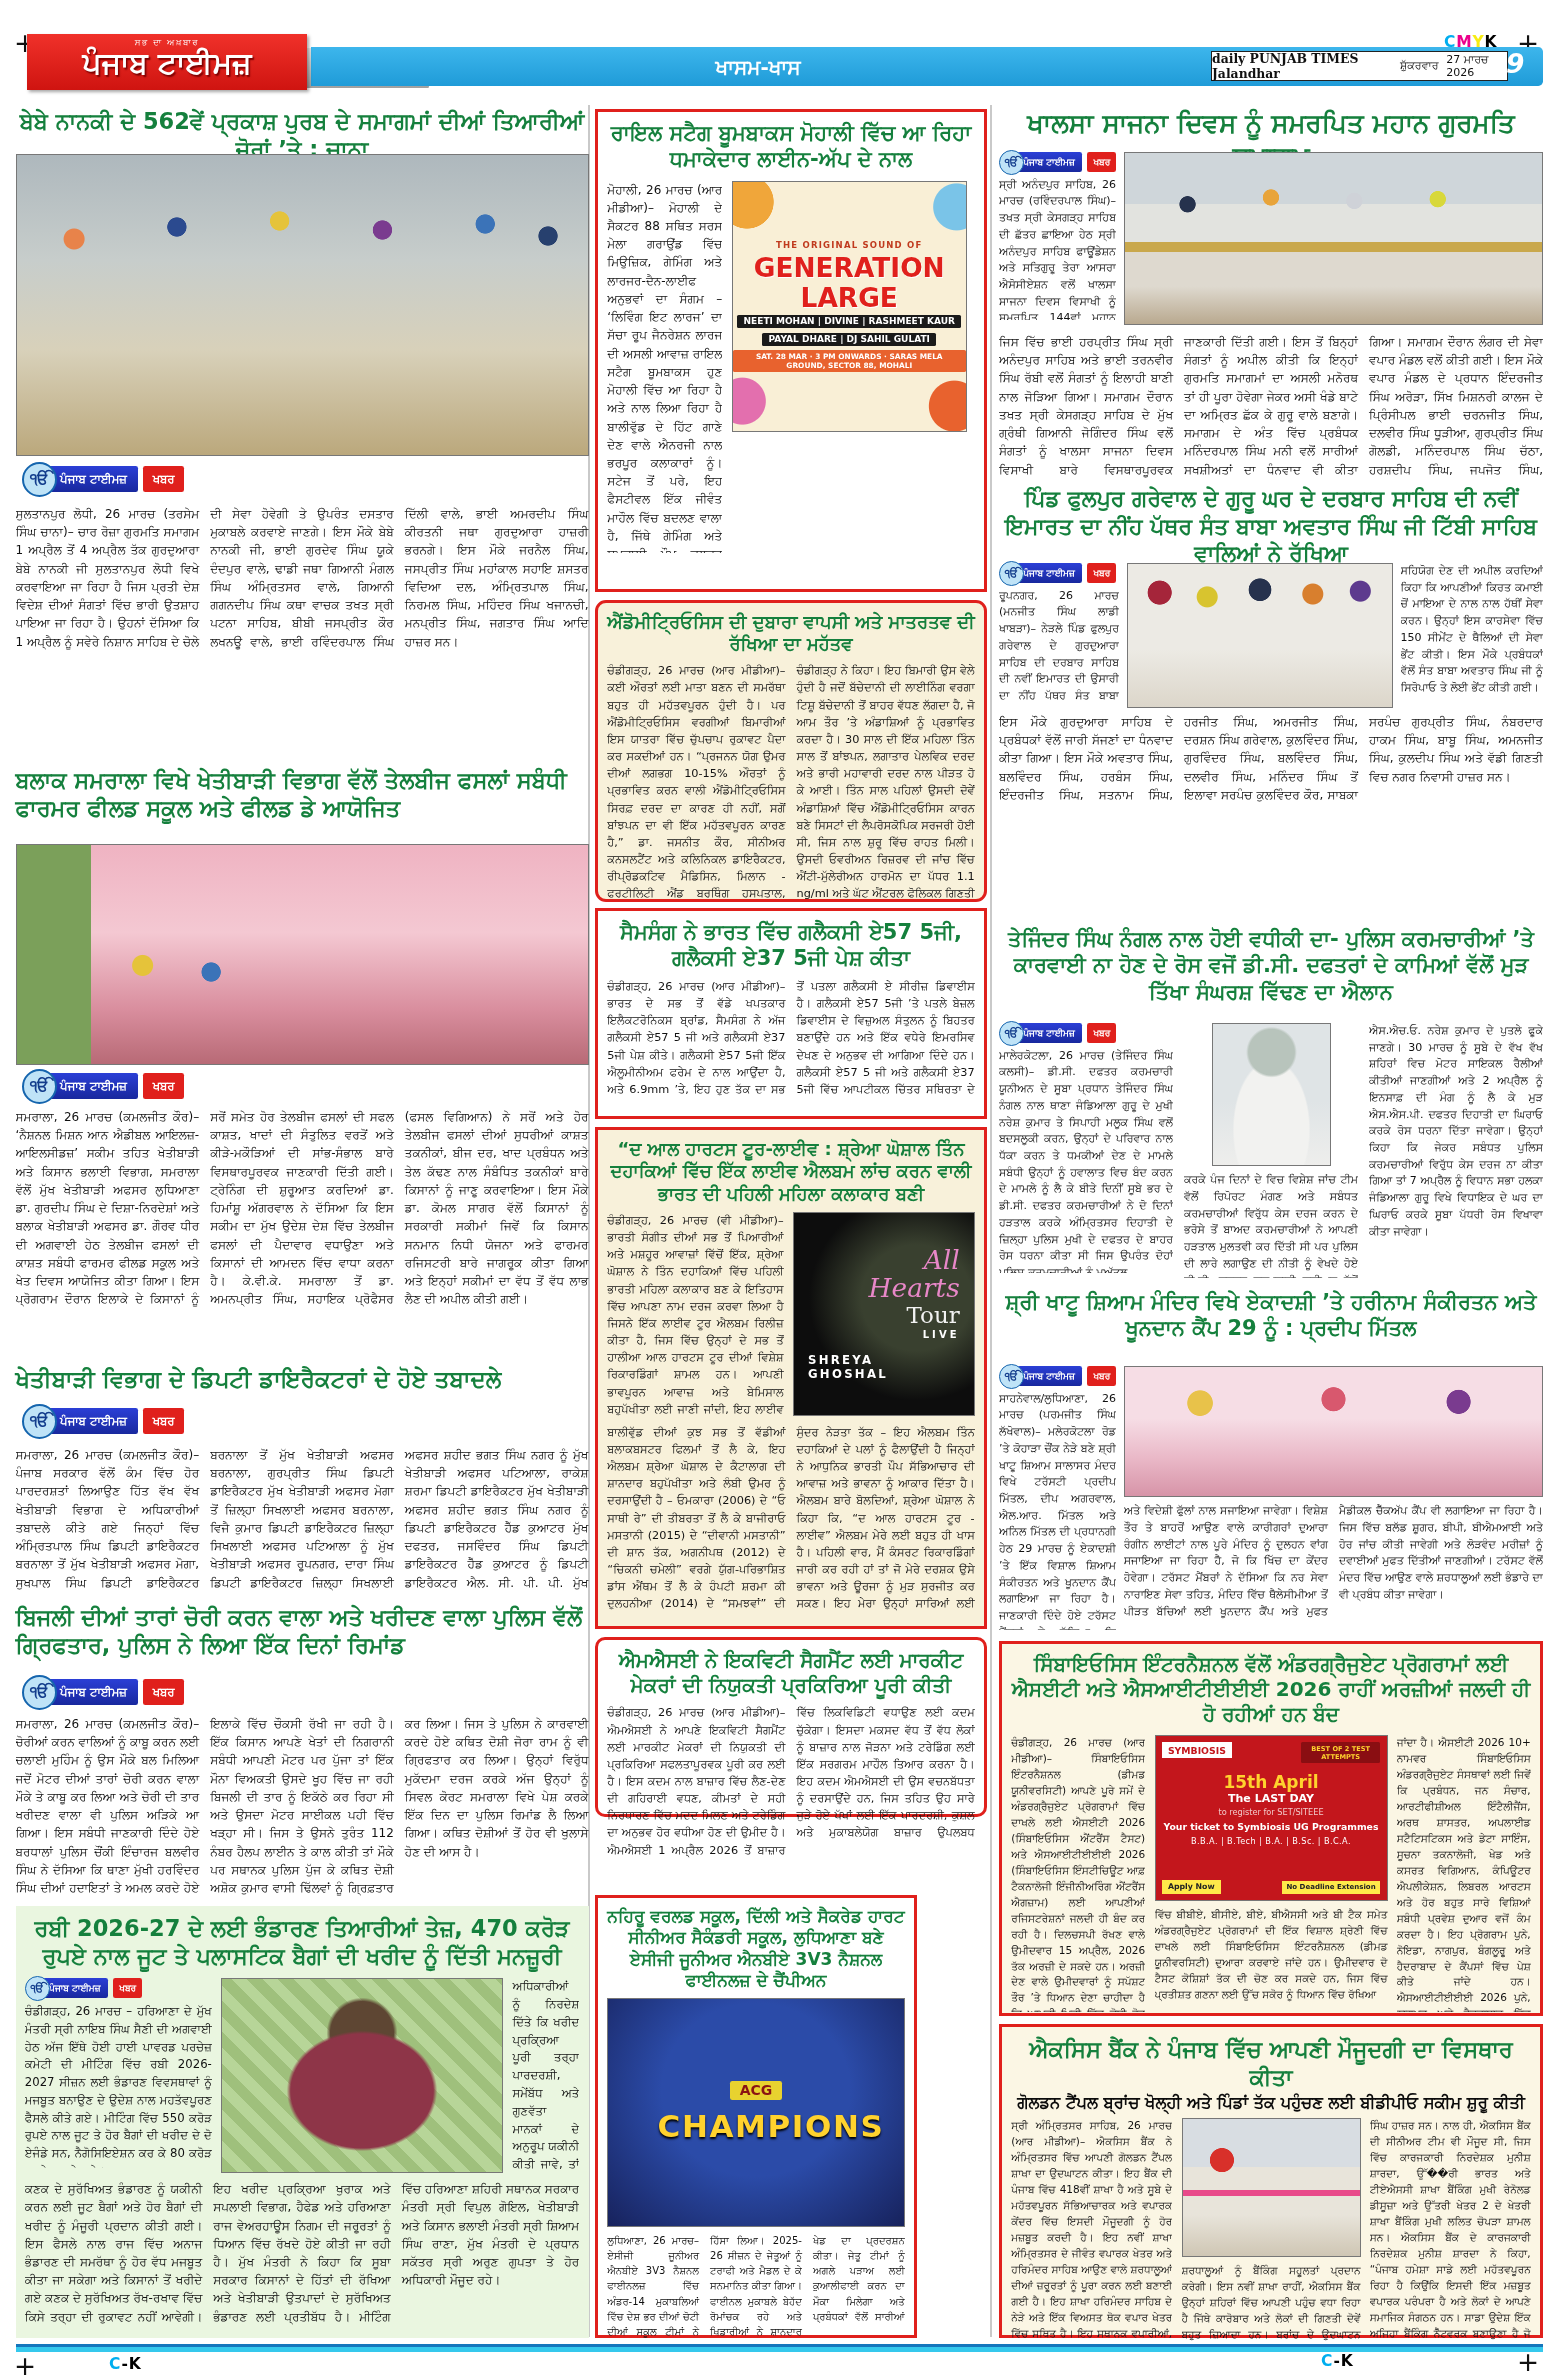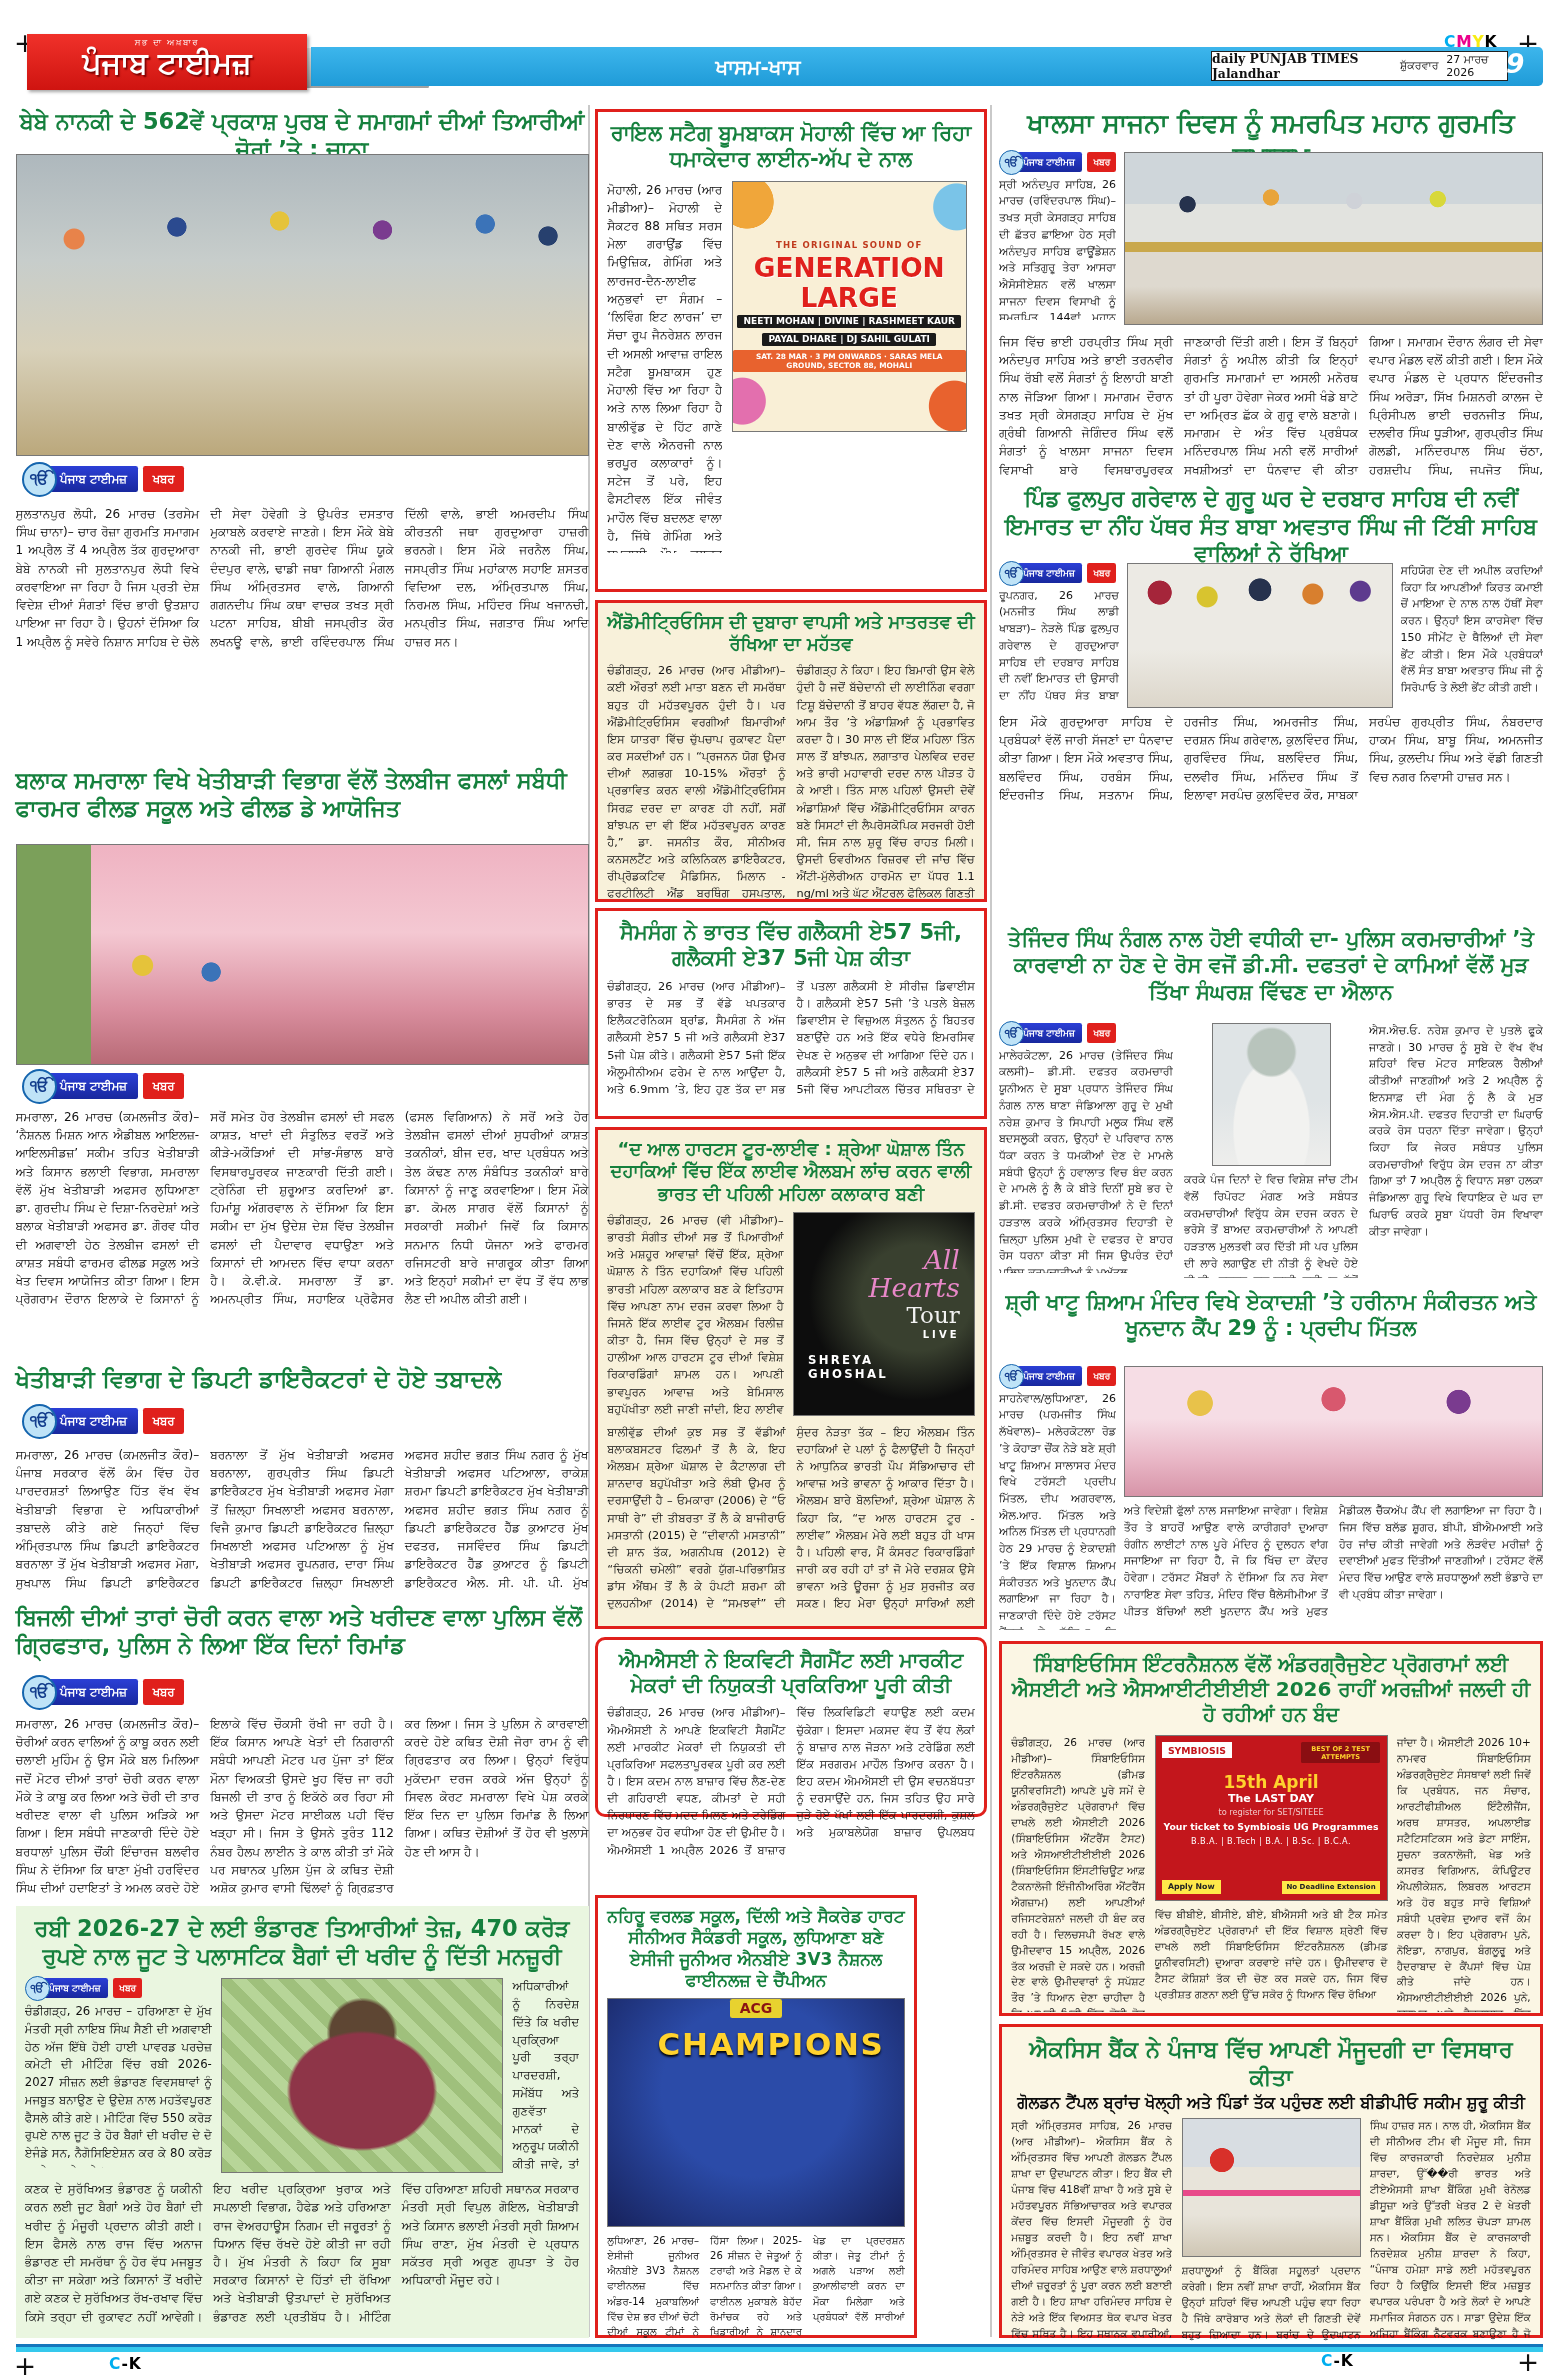--- a/index.html
+++ b/index.html
@@ -73,21 +73,21 @@
   .ph-r4{background:
     radial-gradient(circle at 18% 28%,#e8c24a 0 12.4px,transparent 13.2px),
     radial-gradient(circle at 50% 25%,#d8586e 0 11.7px,transparent 12.4px),
     radial-gradient(circle at 80% 27%,#7a3b8f 0 11.7px,transparent 12.4px),
     linear-gradient(180deg,#f6dde5 0 40%,#eab9c8 70%,#d794a8 100%);}
   .ph-r6{background:
     radial-gradient(circle at 22% 30%,#d8302a 0 11.7px,transparent 12.4px),
     linear-gradient(180deg,rgba(0,0,0,0) 0 52%,#e84a8a 52% 56%,rgba(0,0,0,0) 56%),
     linear-gradient(180deg,#d8dde2 0 35%,#e8e4da 35% 70%,#cfc6b4 100%);}
   .ph-m6{background:radial-gradient(ellipse at 50% 40%,#2b4ba8 0 45%,#17225c 100%);
-         display:flex;flex-direction:column;align-items:center;gap:7.8px;}
+         display:flex;flex-direction:column;align-items:center;justify-content:center;gap:7.8px;}
   .m6-chip{background:#e8d22f;color:#8a1313;font-weight:800;padding:1.6px 9.3px;border-radius:2.3px;font-size:14px;}
   .m6-word{color:#ffd22e;font-weight:800;font-size:31px;letter-spacing:1.6px;text-shadow:0 1.6px 2.3px #000;margin-left:30px;}
   .ph-m1{background:
     radial-gradient(circle at 6% 8%,#f0a63a 0 26.4px,transparent 27px),
     radial-gradient(circle at 96% 10%,#7ac4e8 0 23px,transparent 24px),
     radial-gradient(circle at 4% 88%,#e36fae 0 23px,transparent 24px),
     radial-gradient(circle at 95% 90%,#e8622e 0 25px,transparent 26px),
     linear-gradient(180deg,#f9efd6 0 100%);
     display:flex;flex-direction:column;align-items:center;justify-content:center;text-align:center;gap:4.7px;}
   .m1-line{color:#c03a1e;font-weight:700;font-size:8.5px;letter-spacing:1.2px;}
@@ -218,21 +218,21 @@
           <span class="m1-big">LARGE</span>
           <span class="m1-art">NEETI MOHAN | DIVINE | RASHMEET KAUR</span>
           <span class="m1-art">PAYAL DHARE | DJ SAHIL GULATI</span>
           <span class="m1-info">SAT. 28 MAR · 3 PM ONWARDS · SARAS MELA GROUND, SECTOR 88, MOHALI</span>
         </div>
         <div class="bt clip" style="flex:1;">ਬੂਮਬਾਕਸ ਦੇ ਜਾਦੂ ਦੇ ਗਵਾਹ ਬਣੋ। ਮਿਤੀ - 28 ਮਾਰਚ 2026 ਸਥਾਨ - ਸਰਸ ਮੇਲਾ ਗਰਾਉਂਡ, ਸੈਕਟਰ 88, ਮੋਹਾਲੀ ਸਮਾਂ - ਦੁਪਹਿਰ 3 ਵਜੇ ਤੋਂ ਟਿਕਟਾਂ ਸਕਿੱਲ ਬਾਕਸ ’ਤੇ ਉਪਲਬਧ ਹਨ।</div>
       </div>
     </div>
   </div>
 
-  <div class="abs rb cream" style="left:595px;top:600px;width:392px;height:302px;">
+  <div class="abs rb cream" style="left:595px;top:600px;width:392px;height:302px;border-radius:11px;">
     <div class="hl" style="font-size:18px;">ਐਂਡੋਮੀਟ੍ਰਿਓਸਿਸ ਦੀ ਦੁਬਾਰਾ ਵਾਪਸੀ ਅਤੇ ਮਾਤਰਤਵ ਦੀ ਰੱਖਿਆ ਦਾ ਮਹੱਤਵ</div>
     <div class="bt cols2 clip" style="height:242px;margin-top:6.2px;font-size:11.3px;">ਚੰਡੀਗੜ੍ਹ, 26 ਮਾਰਚ (ਆਰ ਮੀਡੀਆ)– ਕਈ ਔਰਤਾਂ ਲਈ ਮਾਤਾ ਬਣਨ ਦੀ ਸਮਰੱਥਾ ਬਹੁਤ ਹੀ ਮਹੱਤਵਪੂਰਨ ਹੁੰਦੀ ਹੈ। ਪਰ ਐਂਡੋਮੀਟ੍ਰਿਓਸਿਸ ਵਰਗੀਆਂ ਬਿਮਾਰੀਆਂ ਇਸ ਯਾਤਰਾ ਵਿੱਚ ਚੁੱਪਚਾਪ ਰੁਕਾਵਟ ਪੈਦਾ ਕਰ ਸਕਦੀਆਂ ਹਨ। “ਪ੍ਰਜਨਨ ਯੋਗ ਉਮਰ ਦੀਆਂ ਲਗਭਗ 10-15% ਔਰਤਾਂ ਨੂੰ ਪ੍ਰਭਾਵਿਤ ਕਰਨ ਵਾਲੀ ਐਂਡੋਮੀਟ੍ਰਿਓਸਿਸ ਸਿਰਫ਼ ਦਰਦ ਦਾ ਕਾਰਣ ਹੀ ਨਹੀਂ, ਸਗੋਂ ਬਾਂਝਪਨ ਦਾ ਵੀ ਇੱਕ ਮਹੱਤਵਪੂਰਨ ਕਾਰਣ ਹੈ,” ਡਾ. ਜਸਨੀਤ ਕੌਰ, ਸੀਨੀਅਰ ਕਨਸਲਟੈਂਟ ਅਤੇ ਕਲਿਨਿਕਲ ਡਾਇਰੈਕਟਰ, ਰੀਪ੍ਰੋਡਕਟਿਵ ਮੈਡਿਸਿਨ, ਮਿਲਾਨ - ਫਰਟੀਲਿਟੀ ਐਂਡ ਬਰਥਿੰਗ ਹਸਪਤਾਲ, ਚੰਡੀਗੜ੍ਹ ਨੇ ਕਿਹਾ। ਇਹ ਬਿਮਾਰੀ ਉਸ ਵੇਲੇ ਹੁੰਦੀ ਹੈ ਜਦੋਂ ਬੱਚੇਦਾਨੀ ਦੀ ਲਾਈਨਿੰਗ ਵਰਗਾ ਟਿਸ਼ੂ ਬੱਚੇਦਾਨੀ ਤੋਂ ਬਾਹਰ ਵੱਧਣ ਲੱਗਦਾ ਹੈ, ਜੋ ਆਮ ਤੌਰ ’ਤੇ ਅੰਡਾਸ਼ਿਆਂ ਨੂੰ ਪ੍ਰਭਾਵਿਤ ਕਰਦਾ ਹੈ। 30 ਸਾਲ ਦੀ ਇੱਕ ਮਹਿਲਾ ਤਿੰਨ ਸਾਲ ਤੋਂ ਬਾਂਝਪਨ, ਲਗਾਤਾਰ ਪੇਲਵਿਕ ਦਰਦ ਅਤੇ ਭਾਰੀ ਮਹਾਵਾਰੀ ਦਰਦ ਨਾਲ ਪੀੜਤ ਹੋ ਕੇ ਆਈ। ਤਿੰਨ ਸਾਲ ਪਹਿਲਾਂ ਉਸਦੀ ਦੋਵੇਂ ਅੰਡਾਸ਼ਿਆਂ ਵਿੱਚ ਐਂਡੋਮੀਟ੍ਰਿਓਸਿਸ ਕਾਰਨ ਬਣੇ ਸਿਸਟਾਂ ਦੀ ਲੈਪਰੋਸਕੋਪਿਕ ਸਰਜਰੀ ਹੋਈ ਸੀ, ਜਿਸ ਨਾਲ ਸ਼ੁਰੂ ਵਿੱਚ ਰਾਹਤ ਮਿਲੀ। ਉਸਦੀ ਓਵਰੀਅਨ ਰਿਜ਼ਰਵ ਦੀ ਜਾਂਚ ਵਿੱਚ ਐਂਟੀ-ਮੁੱਲੇਰੀਅਨ ਹਾਰਮੋਨ ਦਾ ਪੱਧਰ 1.1 ng/ml ਅਤੇ ਘੱਟ ਐਂਟਰਲ ਫੋਲਿਕਲ ਗਿਣਤੀ ਸਾਹਮਣੇ ਆਈ, ਜੋ ਅੰਡਿਆਂ ਦੀ ਘੱਟ ਗਿਣਤੀ ਦੇ ਸੰਕੇਤ ਹਨ। ਇਸ ਵਿੱਚ ਅੰਡਾਸ਼ਿਆਂ ਨੂੰ ਸਟੀਮੂਲੇਟ ਕਰਕੇ ਅੰਡੇ ਪ੍ਰਾਪਤ ਕੀਤੇ ਜਾਂਦੇ ਹਨ, ਫਿਰ ਉਨ੍ਹਾਂ ਨੂੰ ਫਰਟੀਲਾਈਜ਼ ਕਰਕੇ ਐਂਬ੍ਰਿਓ ਬਣਾਇਆ ਜਾਂਦਾ ਹੈ, ਜਿਨ੍ਹਾਂ ਨੂੰ ਭਵਿੱਖ ਲਈ ਸੁਰੱਖਿਅਤ ਤਰੀਕੇ ਨਾਲ ਫਰੀਜ਼ ਕੀਤਾ ਜਾਂਦਾ ਹੈ।</div>
   </div>
 
   <div class="abs rb" style="left:595px;top:908px;width:392px;height:211px;">
     <div class="hl" style="font-size:21px;">ਸੈਮਸੰਗ ਨੇ ਭਾਰਤ ਵਿੱਚ ਗਲੈਕਸੀ ਏ57 5ਜੀ, ਗਲੈਕਸੀ ਏ37 5ਜੀ ਪੇਸ਼ ਕੀਤਾ</div>
     <div class="bt cols2 clip" style="height:123px;margin-top:6.2px;font-size:11.3px;">ਚੰਡੀਗੜ੍ਹ, 26 ਮਾਰਚ (ਆਰ ਮੀਡੀਆ)– ਭਾਰਤ ਦੇ ਸਭ ਤੋਂ ਵੱਡੇ ਖਪਤਕਾਰ ਇਲੈਕਟਰੋਨਿਕਸ ਬ੍ਰਾਂਡ, ਸੈਮਸੰਗ ਨੇ ਅੱਜ ਗਲੈਕਸੀ ਏ57 5 ਜੀ ਅਤੇ ਗਲੈਕਸੀ ਏ37 5ਜੀ ਪੇਸ਼ ਕੀਤੇ। ਗਲੈਕਸੀ ਏ57 5ਜੀ ਇੱਕ ਐਲੂਮੀਨੀਅਮ ਫਰੇਮ ਦੇ ਨਾਲ ਆਉਂਦਾ ਹੈ, ਅਤੇ 6.9mm ’ਤੇ, ਇਹ ਹੁਣ ਤੱਕ ਦਾ ਸਭ ਤੋਂ ਪਤਲਾ ਗਲੈਕਸੀ ਏ ਸੀਰੀਜ਼ ਡਿਵਾਈਸ ਹੈ। ਗਲੈਕਸੀ ਏ57 5ਜੀ ’ਤੇ ਪਤਲੇ ਬੇਜ਼ਲ ਡਿਵਾਈਸ ਦੇ ਵਿਜ਼ੁਅਲ ਸੰਤੁਲਨ ਨੂੰ ਬਿਹਤਰ ਬਣਾਉਂਦੇ ਹਨ ਅਤੇ ਇੱਕ ਵਧੇਰੇ ਇਮਰਸਿਵ ਦੇਖਣ ਦੇ ਅਨੁਭਵ ਦੀ ਆਗਿਆ ਦਿੰਦੇ ਹਨ। ਗਲੈਕਸੀ ਏ57 5 ਜੀ ਅਤੇ ਗਲੈਕਸੀ ਏ37 5ਜੀ ਵਿੱਚ ਆਪਟੀਕਲ ਚਿੱਤਰ ਸਥਿਰਤਾ ਦੇ ਨਾਲ 50MP ਮੁੱਖ ਕੈਮਰਾ ਅਤੇ 1.0μm (ਮਾਈਕ੍ਰੋਨ) ਵੱਡਾ ਪਿਕਸਲ ਸੈਂਸਰ, ਵਧੇ ਹੋਏ ਚਿੱਤਰ ਸਿਗਨਲ ਪ੍ਰੋਸੈਸਿੰਗ ਅਤੇ ਇੱਕ ਘੱਟ ਸ਼ੋਰ ਮੋਡ ਦੇ ਨਾਲ ਜੋੜਿਆ ਗਿਆ ਹੈ। ਨਤੀਜਾ ਘੱਟ ਰੋਸ਼ਨੀ ਵਾਲੇ ਵਾਤਾਵਰਣ ਵਿੱਚ ਤਿੱਖੇ ਵੇਰਵੇ ਦੇ ਨਾਲ ਚਮਕਦਾਰ ਫੋਟੋਆਂ ਹਨ।</div>
   </div>
 
   <div class="abs rb cream" style="left:595px;top:1127px;width:392px;height:502px;">

